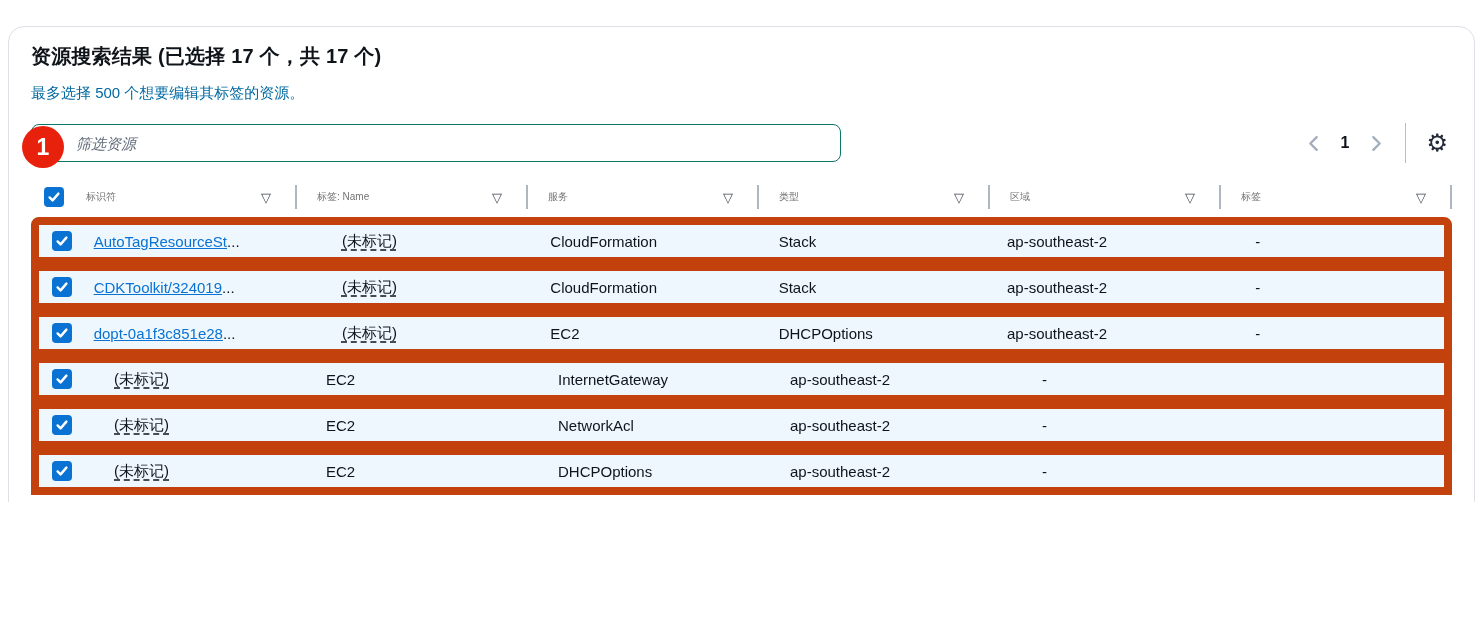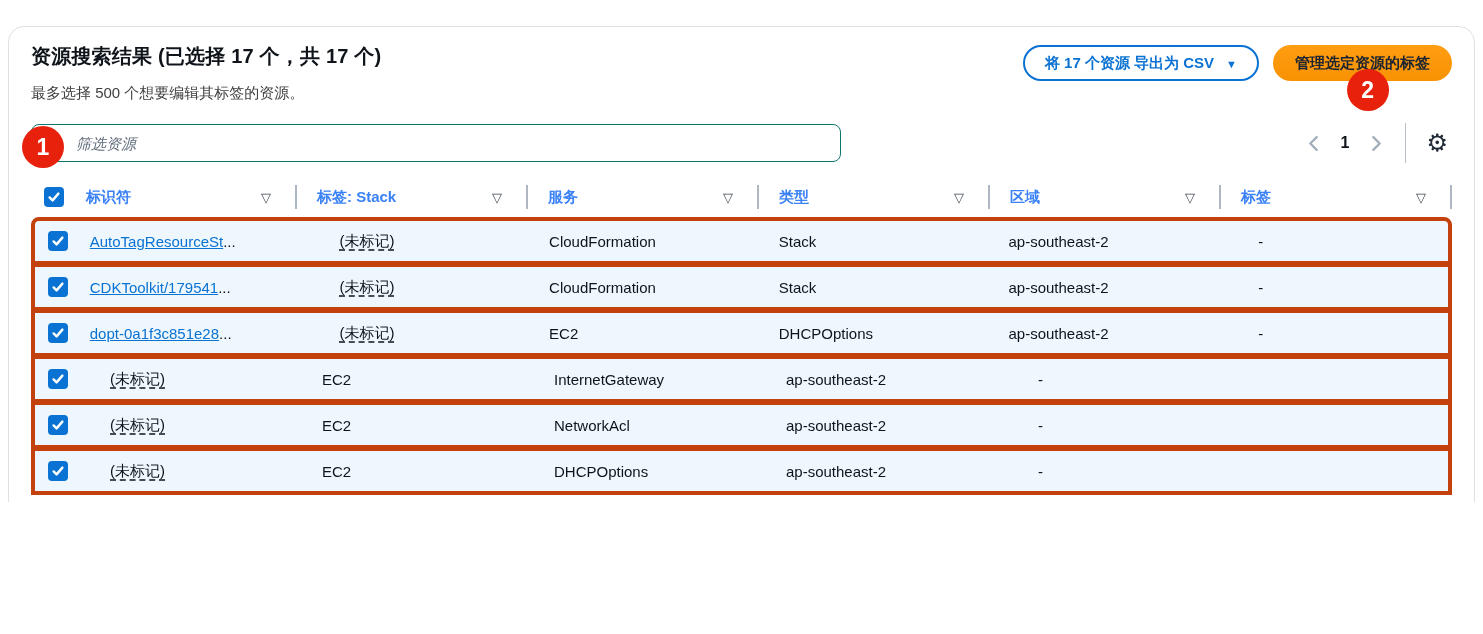--- a/index.html
+++ b/index.html
@@ -9,21 +9,21 @@
 
   .card {
     position:absolute; left:8px; top:26px; right:8px; height:640px;
     background:#fff; border:1px solid #dde1e6; border-radius:16px;
     padding:16px 22px 0 22px;
   }
 
   
   .hdr { display:flex; justify-content:space-between; align-items:flex-start; }
   .title { font-size:20px; font-weight:bold; color:#0f141a; letter-spacing:.2px; }
-  .subtitle { margin-top:14px; font-size:15px; color:#404040; }
+  .subtitle { margin-top:14px; font-size:15px; color:#0369a1; }
   .actions { display:flex; gap:14px; align-items:flex-start; margin-top:2px; }
   .btn { height:36px; display:flex; align-items:center; border-radius:20px; font-size:15px; font-weight:bold; cursor:pointer; white-space:nowrap; }
   .btn-secondary { border:2px solid #0972d3; color:#0972d3; background:#fff; padding:0 20px; gap:12px; }
   .btn-secondary .caret { font-size:11px; transform:translateY(1px); }
   .btn-primary { position:relative; background:linear-gradient(#ff9d12,#f89203); color:#1b2430; padding:0 22px; border:none; }
   .num-badge { position:absolute; width:42px; height:42px; border-radius:50%; background:#e8210d;
     color:#fff; font-size:23px; font-weight:bold; display:flex; align-items:center; justify-content:center; z-index:5; }
   .badge-manage { left:50%; top:24px; transform:translateX(-38%); }
 
   
@@ -42,57 +42,47 @@
   .badge-filter { left:-9px; top:2px; }
   .pager { display:flex; align-items:center; gap:6px; }
   .pg-btn { width:30px; height:30px; display:flex; align-items:center; justify-content:center; cursor:pointer; background:none; border:none; }
   .pg-num { font-size:16px; font-weight:bold; color:#0f141a; padding:0 6px; }
   .v-rule { width:1px; height:40px; background:#b6bec9; margin:0 10px 0 8px; }
   .gear { font-size:24px; color:#232b37; cursor:pointer; line-height:1; padding:0 4px; }
 
   
   .thead { margin-top:14px; display:flex; align-items:center; height:40px; }
   .th { position:relative; width:232px; display:flex; align-items:center; padding-left:20px; }
-  .th-label { font-size:15px; font-weight:bold; color:#3b82f6; }
+  .th-label { font-size:10px; font-weight:normal; color:#737373; }
   .th .filter-ic { position:absolute; right:26px; font-size:13px; color:#3e4650; cursor:pointer; }
   .th .col-div { position:absolute; right:0; width:2px; height:24px; background:#aeb6c2; }
   .cb-cell { width:35px; display:flex; align-items:center; padding-left:13px; }
   .checkbox { width:20px; height:20px; border-radius:4px; background:#0972d3; display:flex; align-items:center; justify-content:center; cursor:pointer; flex:0 0 auto; }
 
-  .row { display:flex; align-items:center; height:48px; background:#eef7fd; border:4px solid #c2410c; margin-top:-2px; }
+  .row { display:flex; align-items:center; height:48px; background:#eef7fd; border:8px solid #c2410c; margin-top:-2px; }
   .row:first-child { margin-top:0; border-radius:8px 8px 0 0; }
   .td { width:232px; padding-left:20px; font-size:15px; color:#0f141a; white-space:nowrap; overflow:hidden; }
   .td-id a { color:#0972d3; text-decoration:underline; cursor:pointer; }
   .td-id .ellip { color:#0f141a; }
   .tag-name { color:#0f141a; text-decoration:underline dashed; text-underline-offset:4px; cursor:pointer;margin-left:20px; }
   .td-tags { padding-left:40px; }
 </style>
 </head>
 <body>
 
 <div class="page">
   <div class="card">
 
     <div class="hdr">
       <div>
         <div class="title">
           <span>资源搜索结果</span>
           <span>(已选择 17 个，共 17 个)</span>
         </div>
         <div class="subtitle">最多选择 500 个想要编辑其标签的资源。</div>
-      </div>
-      <div class="actions">
-        <button class="btn btn-secondary">
-          <span>将 17 个资源 导出为 CSV</span>
-          <span class="caret">▼</span>
-        </button>
-        <button class="btn btn-primary">
-          <span>管理选定资源的标签</span>
-          <span class="num-badge badge-manage">2</span>
-        </button>
       </div>
     </div>
 
 
     <div class="toolbar">
       <div class="filter-wrap">
         <input type="text" placeholder="筛选资源" style="">
         <span class="num-badge badge-filter">1</span>
       </div>
       <div class="pager">
@@ -120,21 +110,21 @@
           </svg>
         </span>
         <span class="col-div" style="position:relative;left:1px;width:2px;height:24px;background:#aeb6c2;margin-left:11px;"></span>
       </div>
       <div class="th">
         <span class="th-label">标识符</span>
         <span class="filter-ic">▽</span>
         <span class="col-div"></span>
       </div>
       <div class="th">
-        <span class="th-label">标签: Stack</span>
+        <span class="th-label">标签: Name</span>
         <span class="filter-ic">▽</span>
         <span class="col-div"></span>
       </div>
       <div class="th">
         <span class="th-label">服务</span>
         <span class="filter-ic">▽</span>
         <span class="col-div"></span>
       </div>
       <div class="th">
         <span class="th-label">类型</span>
@@ -176,21 +166,21 @@
 
   <div class="row">
     <div class="cb-cell">
       <span class="checkbox">
         <svg width="14" height="14" viewBox="0 0 14 14">
           <path d="M2.6 7.4 L5.6 10.4 L11.4 3.6" stroke="#fff" stroke-width="2.4" fill="none" stroke-linecap="round" stroke-linejoin="round"></path>
         </svg>
       </span>
     </div>
     <div class="td td-id">
-      <a>CDKToolkit/179541</a><span class="ellip">...</span>
+      <a>CDKToolkit/324019</a><span class="ellip">...</span>
     </div>
     <div class="td">
       <span class="tag-name">(未标记)</span>
     </div>
     <div class="td">CloudFormation</div>
     <div class="td">Stack</div>
     <div class="td">ap-southeast-2</div>
     <div class="td td-tags">-</div>
   </div>
 

